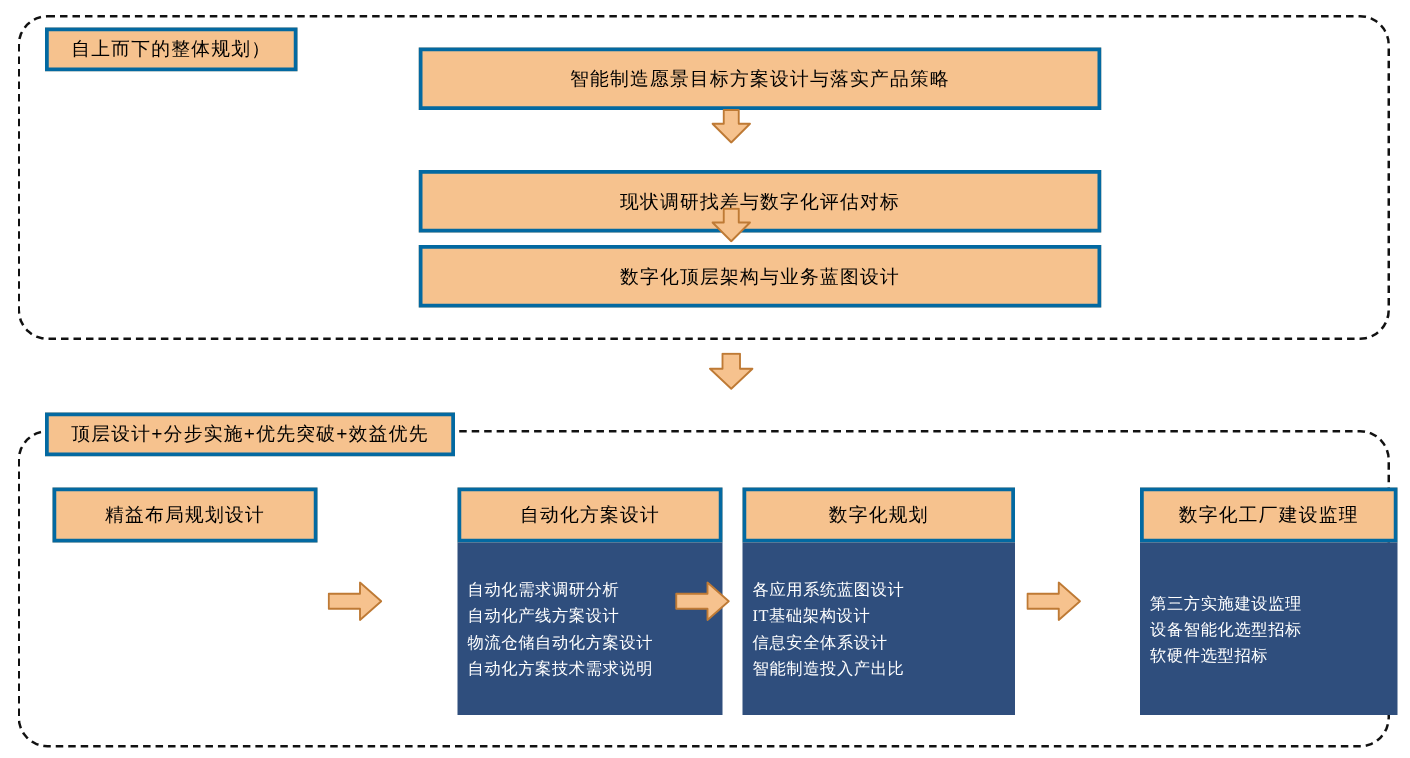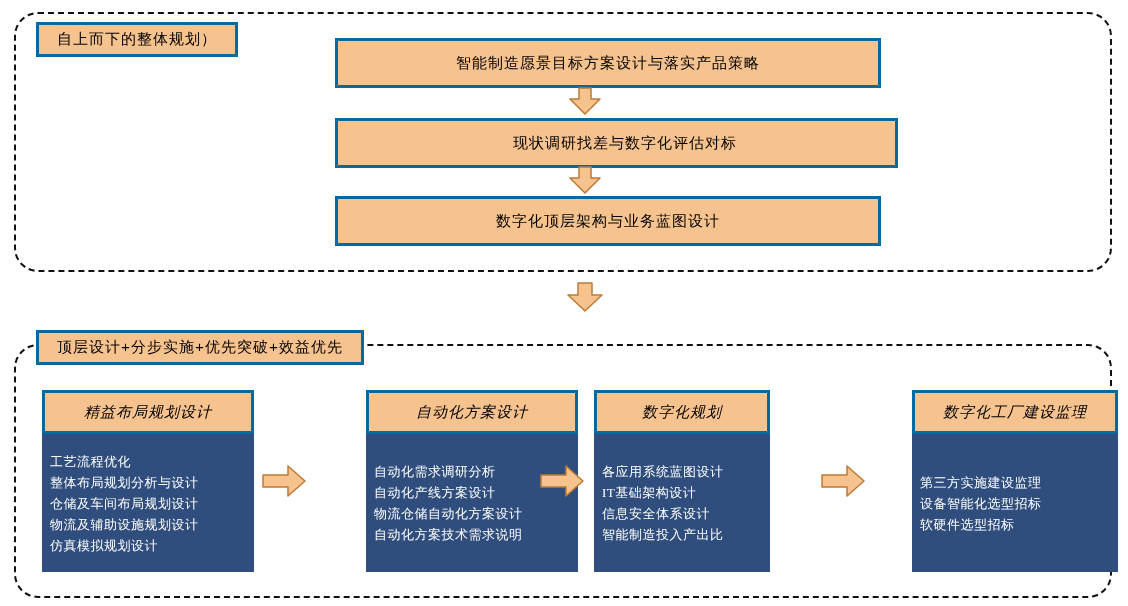--- a/index.html
+++ b/index.html
@@ -34,41 +34,40 @@
   .step-box{
     position:absolute;
     left:315px;width:540px;height:44px;
     display:flex;align-items:center;justify-content:center;
     font-size:15px;
     letter-spacing:1px;
     z-index:2;
     margin-left:20px;
   }
   .step-1{top:38px;}
-  .step-2{top:118px;padding-left:17px;}
+  .step-2{top:136px;}
   .step-3{top:196px;}
   .arrow{position:absolute;z-index:2;line-height:0;}
   .arrow svg{display:block;}
   .arrow-down-1{left:569px;top:87px;}
   .arrow-down-2{left:569px;top:166px;}
   .arrow-down-mid{left:567px;top:282px;}
   .column{
     position:absolute;top:390px;z-index:2;
   }
   .col-1{left:42px;width:212px;}
   .col-2{left:318px;width:212px;margin-left:48px;}
-  .col-3{left:594px;width:176px;}
+  .col-3{left:594px;width:218px;}
   .col-4{left:912px;width:206px;}
   .col-header{
     height:44px;
     display:flex;align-items:center;justify-content:center;
     font-size:15px;
     letter-spacing:1px;
     box-sizing:border-box;
-    font-style:italic;
   }
   .col-body{
     background:#2F4E7D;
     color:#ffffff;
     height:138px;
     box-sizing:border-box;
     display:flex;flex-direction:column;justify-content:center;
     gap:2px;
     padding:4px 8px;
   }
@@ -112,27 +111,20 @@
     <svg width="36" height="30" viewBox="0 0 36 30">
       <polygon points="11,1 25,1 25,13 35,13 18,29 1,13 11,13" fill="#F6C28E" stroke="#BE7A35" stroke-width="1.5" stroke-linejoin="round"></polygon>
     </svg>
   </div>
 
   <div class="frame frame-bottom"></div>
   <div class="section-label label-bottom orange">顶层设计+分步实施+优先突破+效益优先</div>
 
   <div class="column col-1">
     <div class="col-header orange">精益布局规划设计</div>
-    <div class="col-body">
-      <div class="col-item">工艺流程优化</div>
-      <div class="col-item">整体布局规划分析与设计</div>
-      <div class="col-item">仓储及车间布局规划设计</div>
-      <div class="col-item">物流及辅助设施规划设计</div>
-      <div class="col-item">仿真模拟规划设计</div>
-    </div>
   </div>
 
   <div class="arrow arrow-right-1">
     <svg width="44" height="32" viewBox="0 0 44 32">
       <polygon points="1,10 26,10 26,1 43,16 26,31 26,22 1,22" fill="#F6C28E" stroke="#BE7A35" stroke-width="1.5" stroke-linejoin="round"></polygon>
     </svg>
   </div>
 
   <div class="column col-2">
     <div class="col-header orange">自动化方案设计</div>

